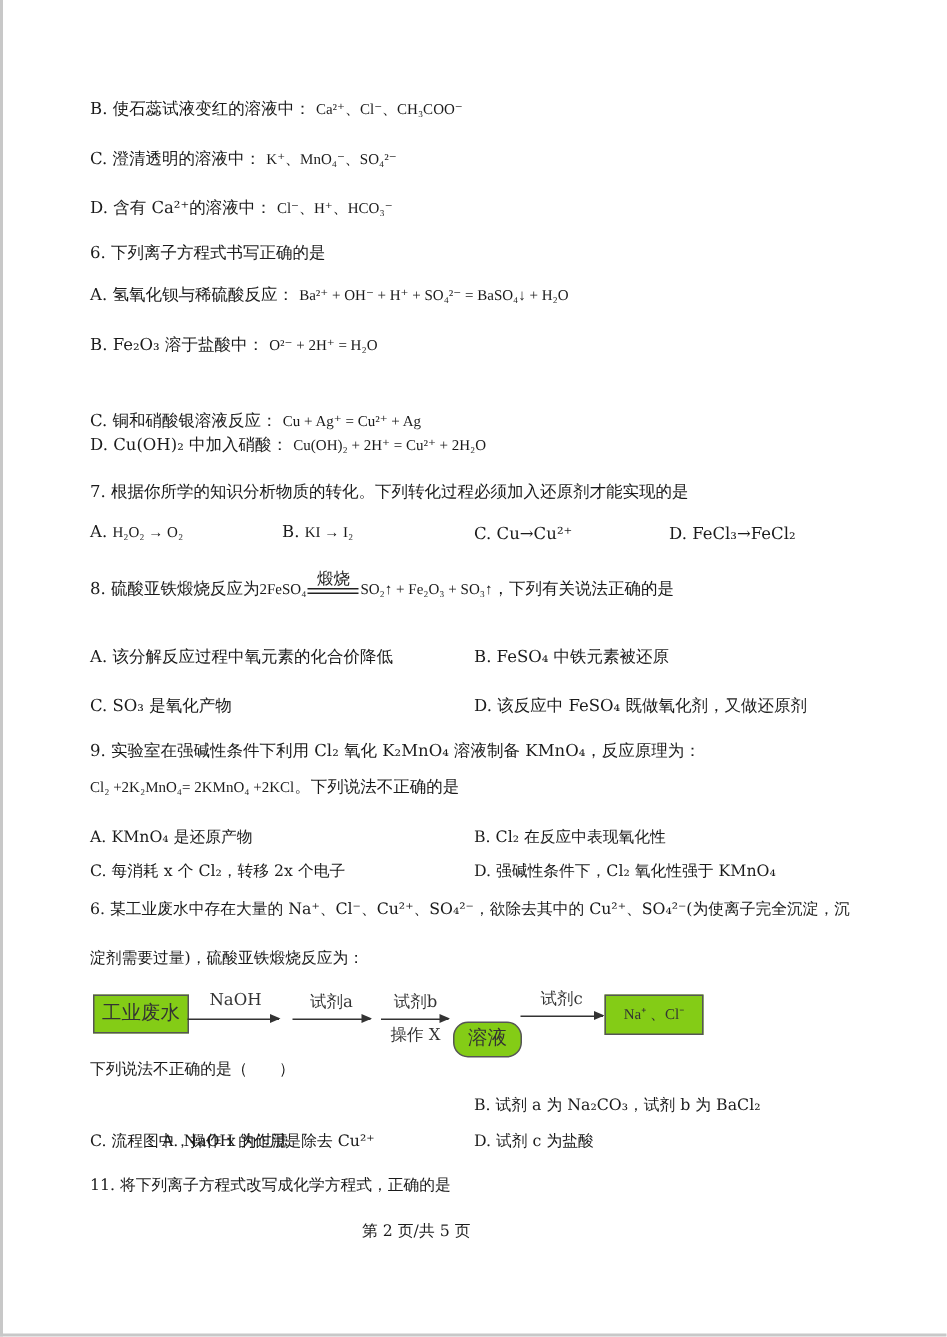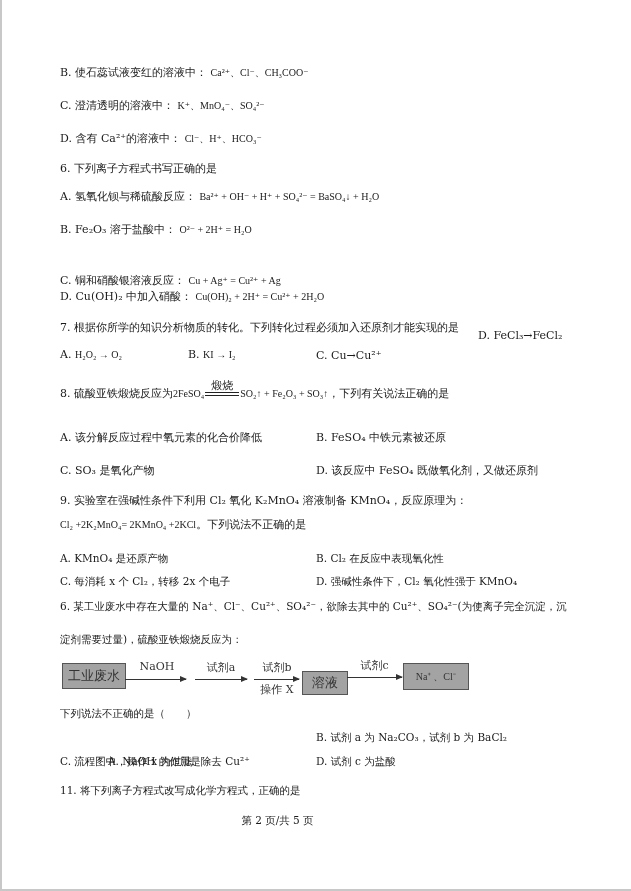--- a/index.html
+++ b/index.html
@@ -11,21 +11,21 @@
   .edge-bottom { position: absolute; left: 0; bottom: 0; width: 631px; height: 2px; background: #c8c8c8; }
   .line { position: absolute; left: 60px; font-size: 11px; line-height: 14px; white-space: nowrap; }
   .col2 { left: 316px; }
   .chem { font-family: "Liberation Serif", "DejaVu Serif", serif; font-size: 10px; }
   .small { font-size: 10.5px; }
   .arrow-eq { display: inline-block; position: relative; width: 34px; text-align: center; vertical-align: bottom; margin: 0 1px; }
   .arrow-eq .above { display: block; font-size: 11px; line-height: 12px; }
   .arrow-eq .bars { display: block; border-top: 1px solid #222; border-bottom: 1px solid #222; height: 2px; margin-bottom: 5px; }
   
   .flow { position: absolute; left: 62px; top: 660px; width: 420px; height: 48px; }
-  .fbox { position: absolute; border: 1px solid #555; background: #a3a3a3; font-size: 13px; text-align: center; font-family: "DejaVu Sans", sans-serif; color: #333; }
+  .fbox { position: absolute; border: 1px solid #555; background: #84cc16; font-size: 13px; text-align: center; font-family: "DejaVu Sans", sans-serif; color: #333; }
   .farrow { position: absolute; height: 1px; background: #333; }
   .farrow::after { content: ""; position: absolute; right: -1px; top: -3px; border-left: 7px solid #333; border-top: 3.5px solid transparent; border-bottom: 3.5px solid transparent; }
   .flabel { position: absolute; font-size: 11px; text-align: center; font-family: "DejaVu Serif", serif; color: #333; }
   .footer { position: absolute; left: 0; width: 555px; text-align: center; top: 814px; font-size: 10.5px; }
 </style>
 </head>
 <body>
 
 <div class="edge-left"></div>
 <div class="edge-bottom"></div>
@@ -74,21 +74,21 @@
   <span class="chem">H₂O₂ → O₂</span>
 </div>
 <div class="line" style="top:348px; left:188px;">
   <span>B.</span>
   <span class="chem">KI → I₂</span>
 </div>
 <div class="line" style="top:349px; left:316px;">
   <span>C.</span>
   <span>Cu→Cu²⁺</span>
 </div>
-<div class="line" style="top:329px; left:446px;margin-left:32px;">
+<div class="line" style="top:349px; left:446px;">
   <span>D.</span>
   <span>FeCl₃→FeCl₂</span>
 </div>
 
 <div class="line" style="top:380px;">
   <span>8. 硫酸亚铁煅烧反应为</span><span class="chem">2FeSO₄</span><span class="arrow-eq"><span class="above">煅烧</span><span class="bars"></span></span><span class="chem">SO₂↑ + Fe₂O₃ + SO₃↑</span><span>，下列有关说法正确的是</span>
 </div>
 <div class="line" style="top:431px;">A. 该分解反应过程中氧元素的化合价降低</div>
 <div class="line col2" style="top:431px;">B. FeSO₄ 中铁元素被还原</div>
 <div class="line" style="top:464px;">C. SO₃ 是氧化产物</div>
@@ -108,21 +108,21 @@
 
 <div class="flow">
   <div class="fbox" style="left:0; top:3px; width:62px; height:24px; line-height:24px;">工业废水</div>
   <div class="farrow" style="left:63px; top:19px; width:61px;"></div>
   <div class="flabel" style="left:70px; top:0px; width:50px;">NaOH</div>
   <div class="farrow" style="left:133px; top:19px; width:52px;"></div>
   <div class="flabel" style="left:133px; top:0px; width:52px;">试剂a</div>
   <div class="farrow" style="left:192px; top:19px; width:45px;"></div>
   <div class="flabel" style="left:190px; top:0px; width:50px;">试剂b</div>
   <div class="flabel" style="left:190px; top:22px; width:50px;">操作 X</div>
-  <div class="fbox" style="left:240px; top:11px; width:44px; height:22px; line-height:22px;">溶液</div>
+  <div class="fbox" style="left:240px; top:21px; width:44px; height:22px; line-height:22px;border-radius:10px;">溶液</div>
   <div class="farrow" style="left:285px; top:17px; width:55px;"></div>
   <div class="flabel" style="left:285px; top:-2px; width:55px;">试剂c</div>
   <div class="fbox" style="left:341px; top:3px; width:64px; height:25px; line-height:25px; font-size:10px; font-family:'Liberation Serif', serif;">Na⁺ 、Cl⁻</div>
 </div>
 
 <div class="line small" style="top:706px;">下列说法不正确的是（　　）</div>
 <div class="line small" style="top:754px;margin-left:48px;">A. NaOH 的作用是除去 Cu²⁺</div>
 <div class="line col2 small" style="top:730px;">B. 试剂 a 为 Na₂CO₃，试剂 b 为 BaCl₂</div>
 <div class="line small" style="top:754px;">C. 流程图中，操作 x 为过滤</div>
 <div class="line col2 small" style="top:754px;">D. 试剂 c 为盐酸</div>

